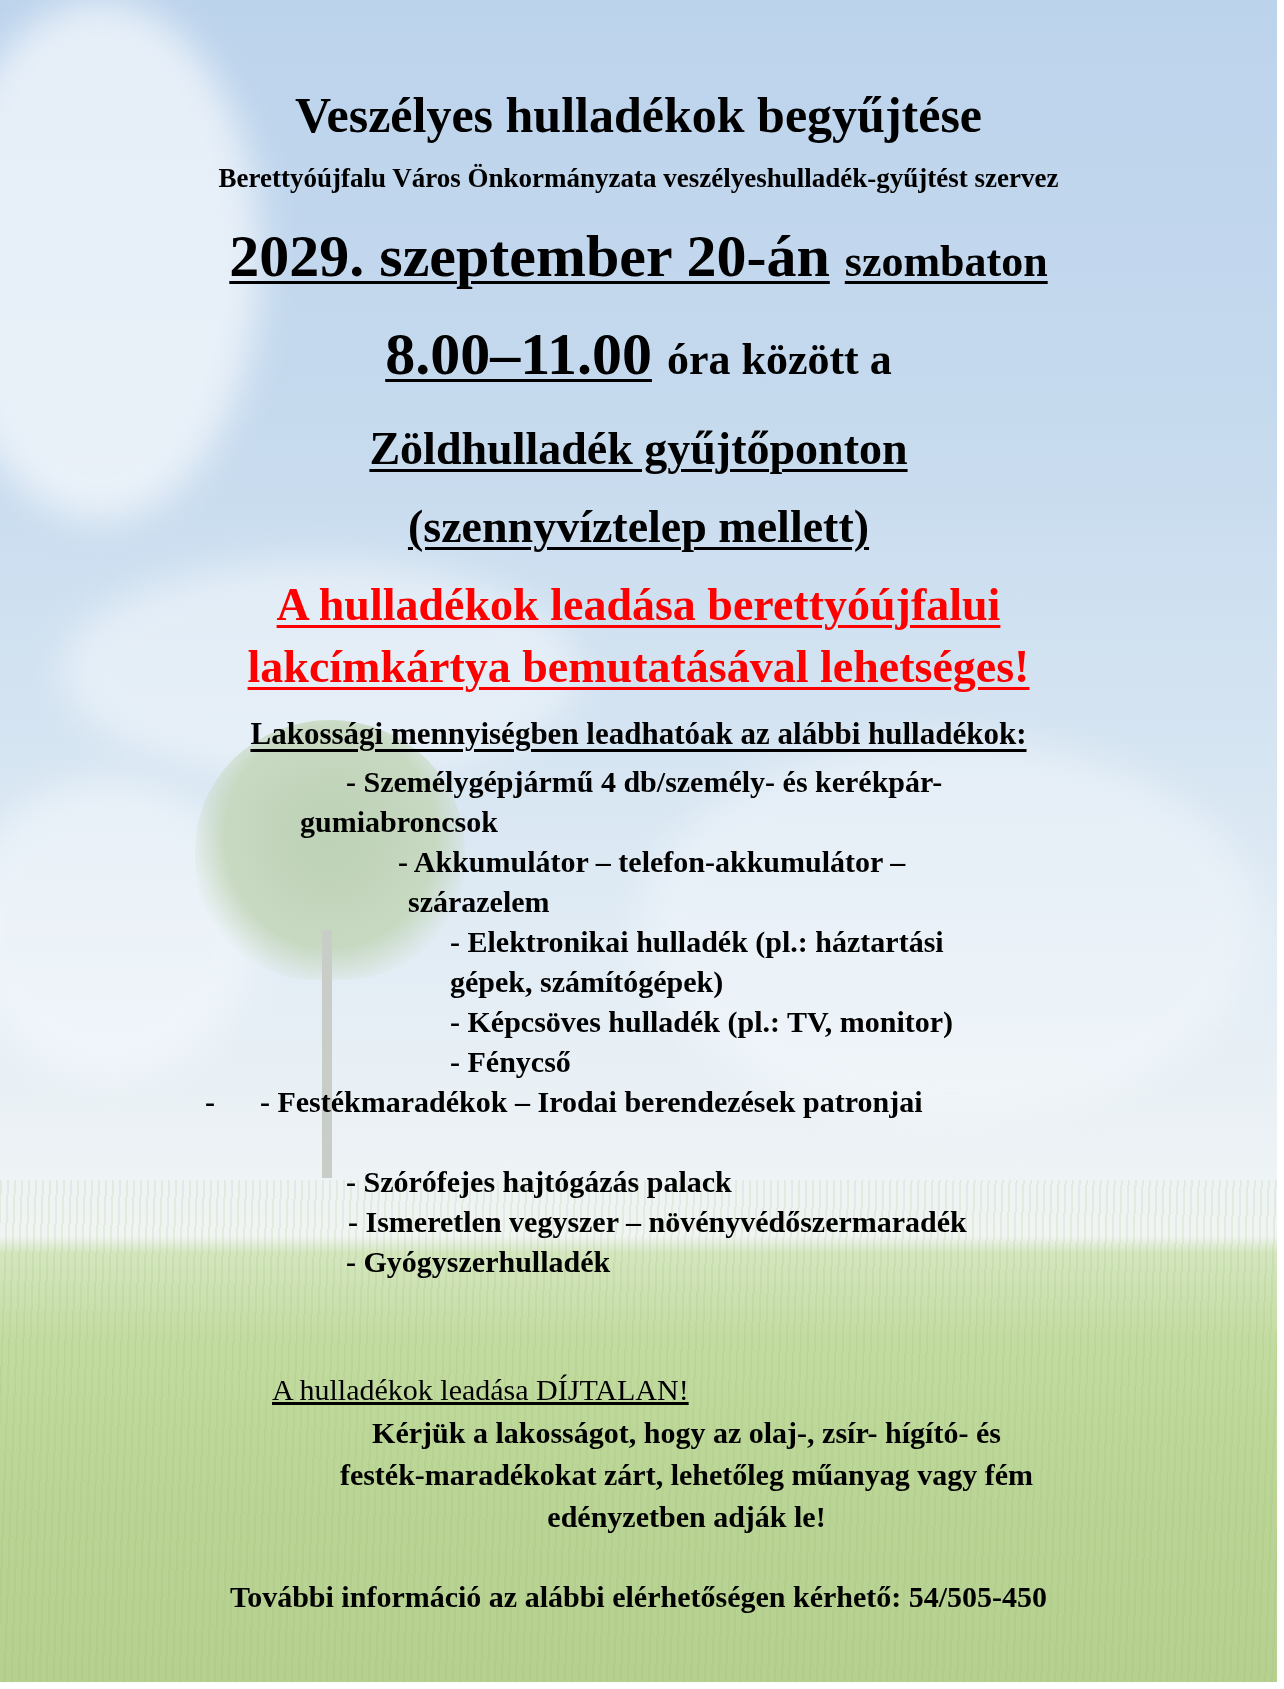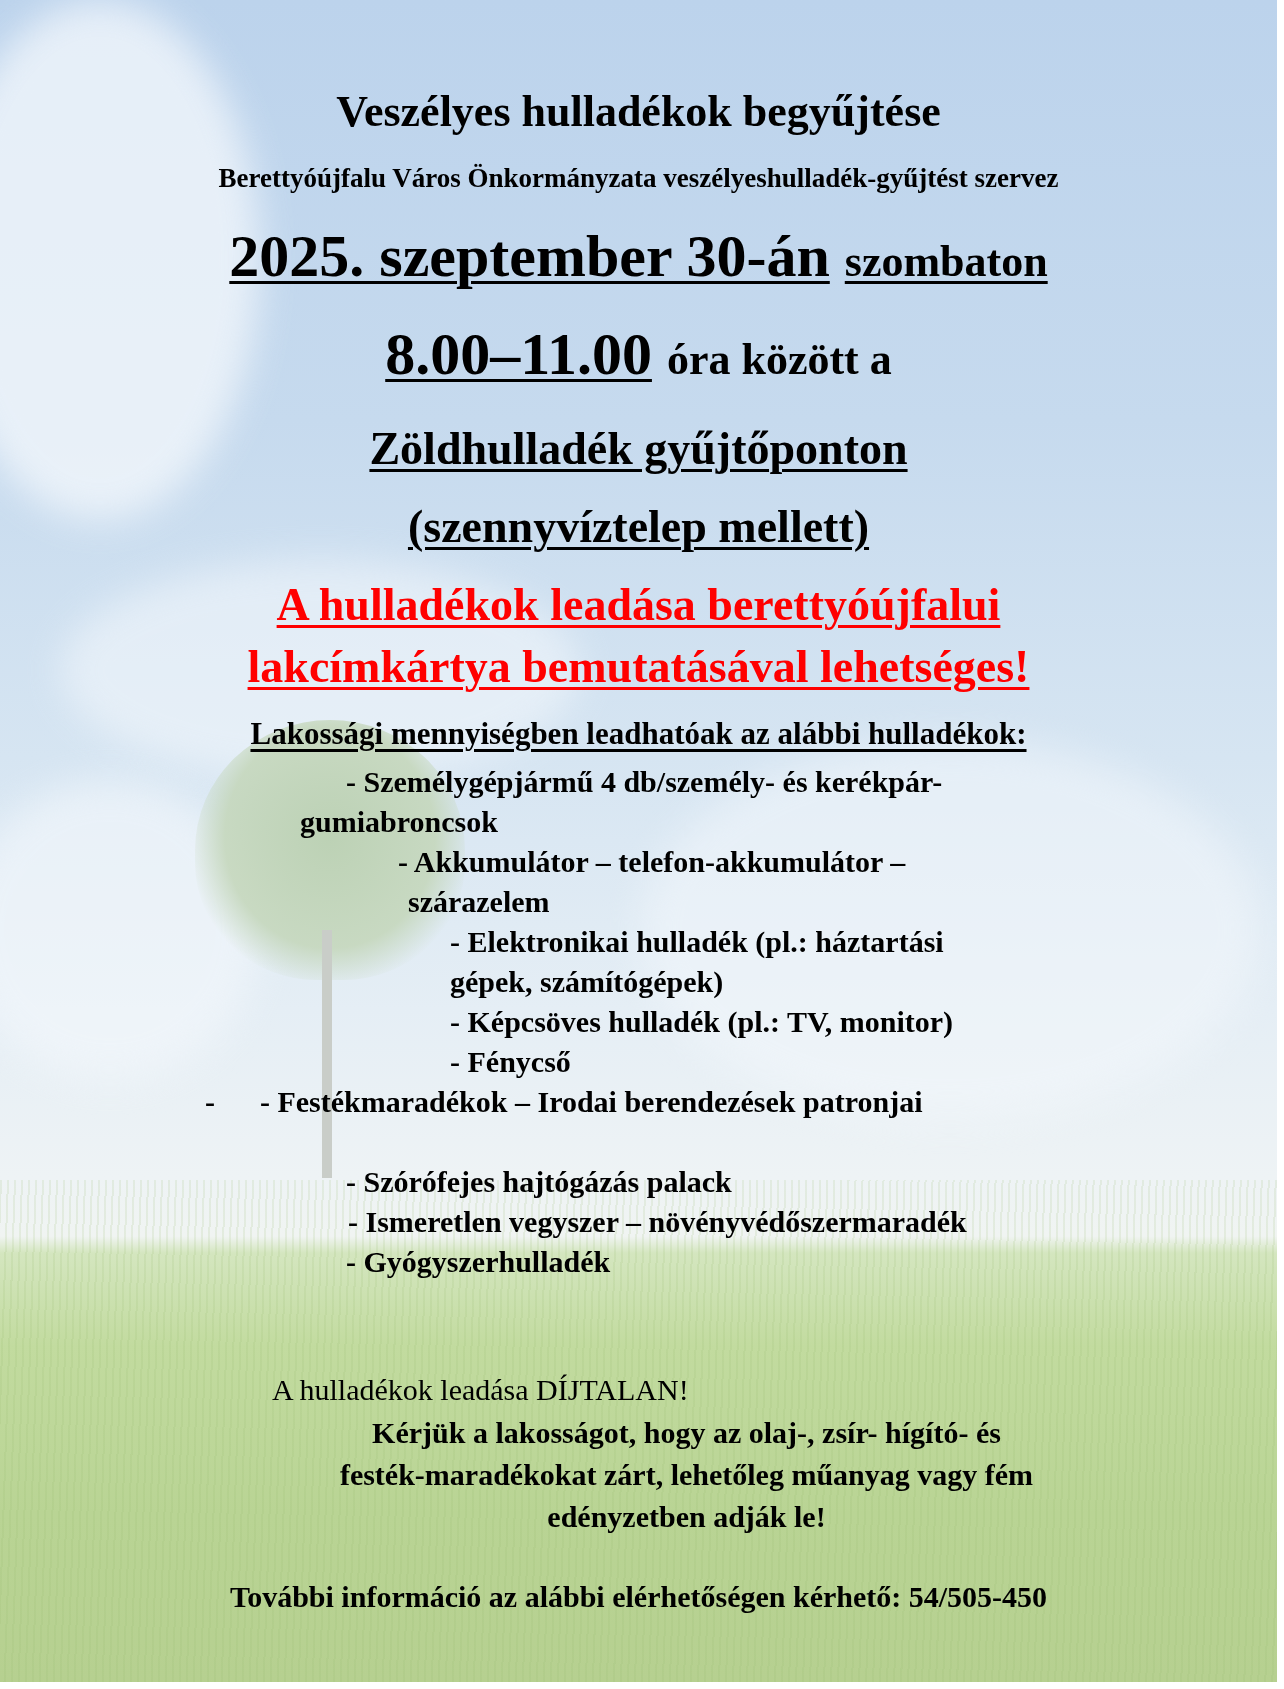--- a/index.html
+++ b/index.html
@@ -8,55 +8,55 @@
     .poster { position: absolute; left: 0; top: 0; width: 1277px; height: 1682px; overflow: hidden;
       background: linear-gradient(180deg, #bcd3ec 0%, #c6daee 25%, #d6e5f2 45%, #e5eef5 60%, #eef3f5 70%, #f0f4f2 73.5%, #d4e6bf 74.5%, #c2db9f 80%, #b9d494 90%, #b6d090 100%); }
     .cloud { position: absolute; border-radius: 50%; filter: blur(18px); opacity: .75; background: #f4f8fc; }
     .tree-canopy { position: absolute; left: 195px; top: 720px; width: 270px; height: 260px; border-radius: 50% 50% 45% 45%;
       background: radial-gradient(ellipse at 50% 45%, #b9cfae 0%, #c5d7bc 55%, rgba(210,225,205,0) 75%); opacity: .9; }
     .tree-trunk { position: absolute; left: 322px; top: 930px; width: 10px; height: 248px; background: #c9cdc8; }
     .grass-tex { position: absolute; left: 0; top: 1180px; width: 100%; height: 502px;
       background: repeating-linear-gradient(92deg, rgba(150,185,110,0.15) 0 2px, rgba(0,0,0,0) 2px 7px); }
     .line { position: absolute; left: 0; width: 1277px; text-align: center; font-weight: bold; white-space: nowrap; }
     .u { text-decoration: underline; text-decoration-thickness: 3px; text-underline-offset: 5px; }
-    .title { top: 86px; font-size: 44px; }
+    .title { top: 86px; font-size: 50px; }
     .subtitle { top: 163px; font-size: 27px; }
     .date { top: 222px; font-size: 60px; }
     .date .small { font-size: 44px; }
     .time { top: 320px; font-size: 60px; }
     .time .small { font-size: 44px; }
     .place { top: 422px; font-size: 46px; }
     .place2 { top: 500px; font-size: 46px; }
     .red { color: #ff0000; font-size: 46px; }
     .red1 { top: 578px; }
     .red2 { top: 640px; }
     .listhead { top: 716px; font-size: 31px; }
     .item { position: absolute; font-weight: bold; font-size: 30px; white-space: nowrap; }
-    .free { position: absolute; top: 1373px; left: 272px; font-size: 30px; font-weight: normal; white-space: nowrap; }
+    .free { position: absolute; top: 1373px; left: 272px; font-size: 30px; font-weight: normal; white-space: nowrap; text-decoration: underline; }
     .req { top: 1412px; font-size: 30px; line-height: 42px; padding-left: 48px; }
     .contact { top: 1580px; font-size: 30px; }
   </style>
 </head>
 <body>
 
 <div class="poster">
 
   <div class="cloud" style="left:-60px;top:0px;width:320px;height:520px;"></div>
   <div class="cloud" style="left:60px;top:560px;width:520px;height:220px;opacity:.55;"></div>
   <div class="cloud" style="left:-40px;top:780px;width:300px;height:300px;opacity:.6;"></div>
   <div class="cloud" style="left:640px;top:740px;width:620px;height:380px;opacity:.5;"></div>
   <div class="tree-canopy"></div>
   <div class="tree-trunk"></div>
   <div class="grass-tex"></div>
 
   <div class="line title">Veszélyes hulladékok begyűjtése</div>
   <div class="line subtitle">Berettyóújfalu Város Önkormányzata veszélyeshulladék-gyűjtést szervez</div>
 
   <div class="line date">
-    <span class="u">2025. szeptember 30-án</span>
+    <span class="u">2029. szeptember 20-án</span>
     <span class="u small">szombaton</span>
   </div>
 
   <div class="line time">
     <span class="u">8.00–11.00</span>
     <span class="small">óra között a</span>
   </div>
 
   <div class="line place u">Zöldhulladék gyűjtőponton</div>
   <div class="line place2 u">(szennyvíztelep mellett)</div>

